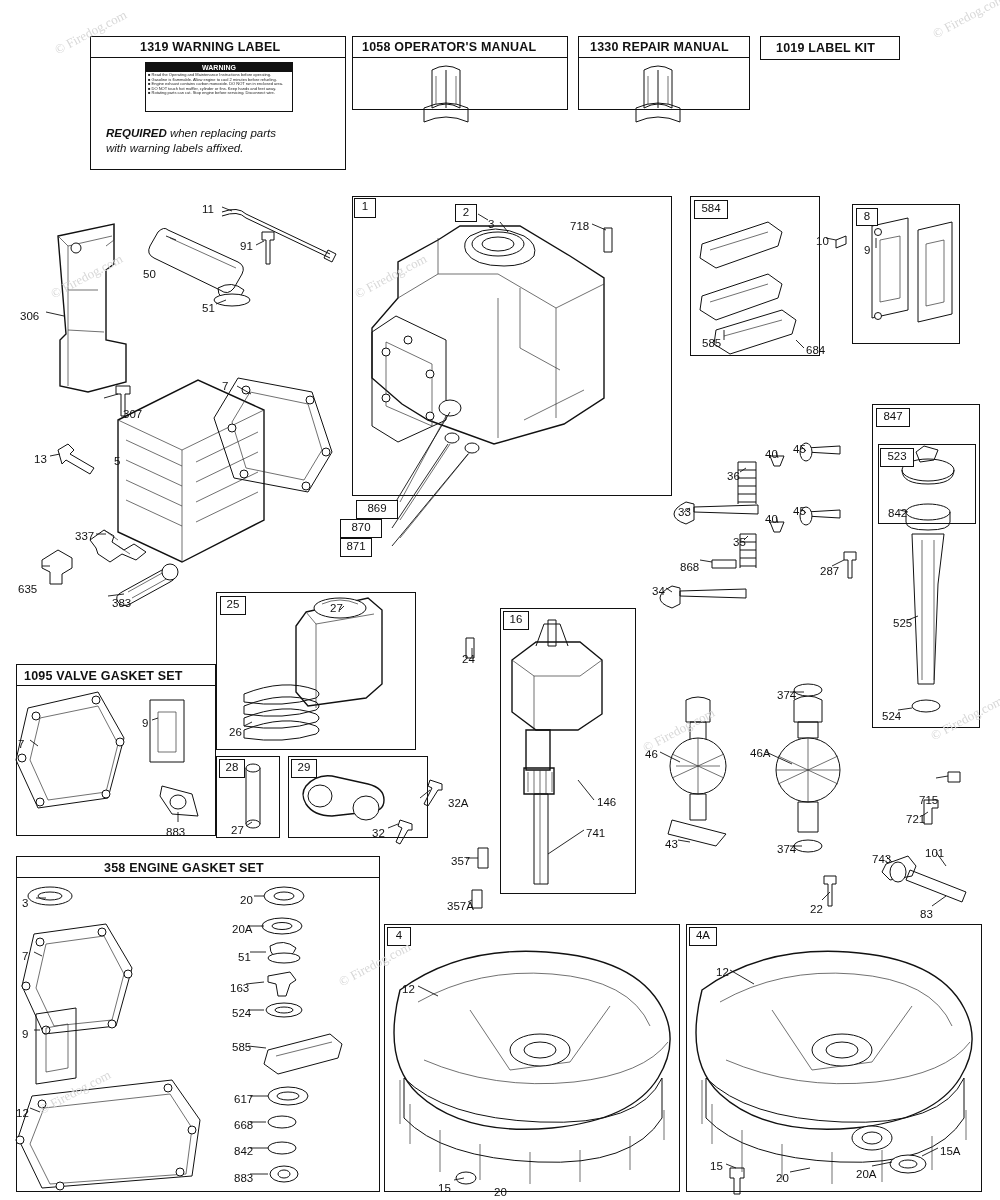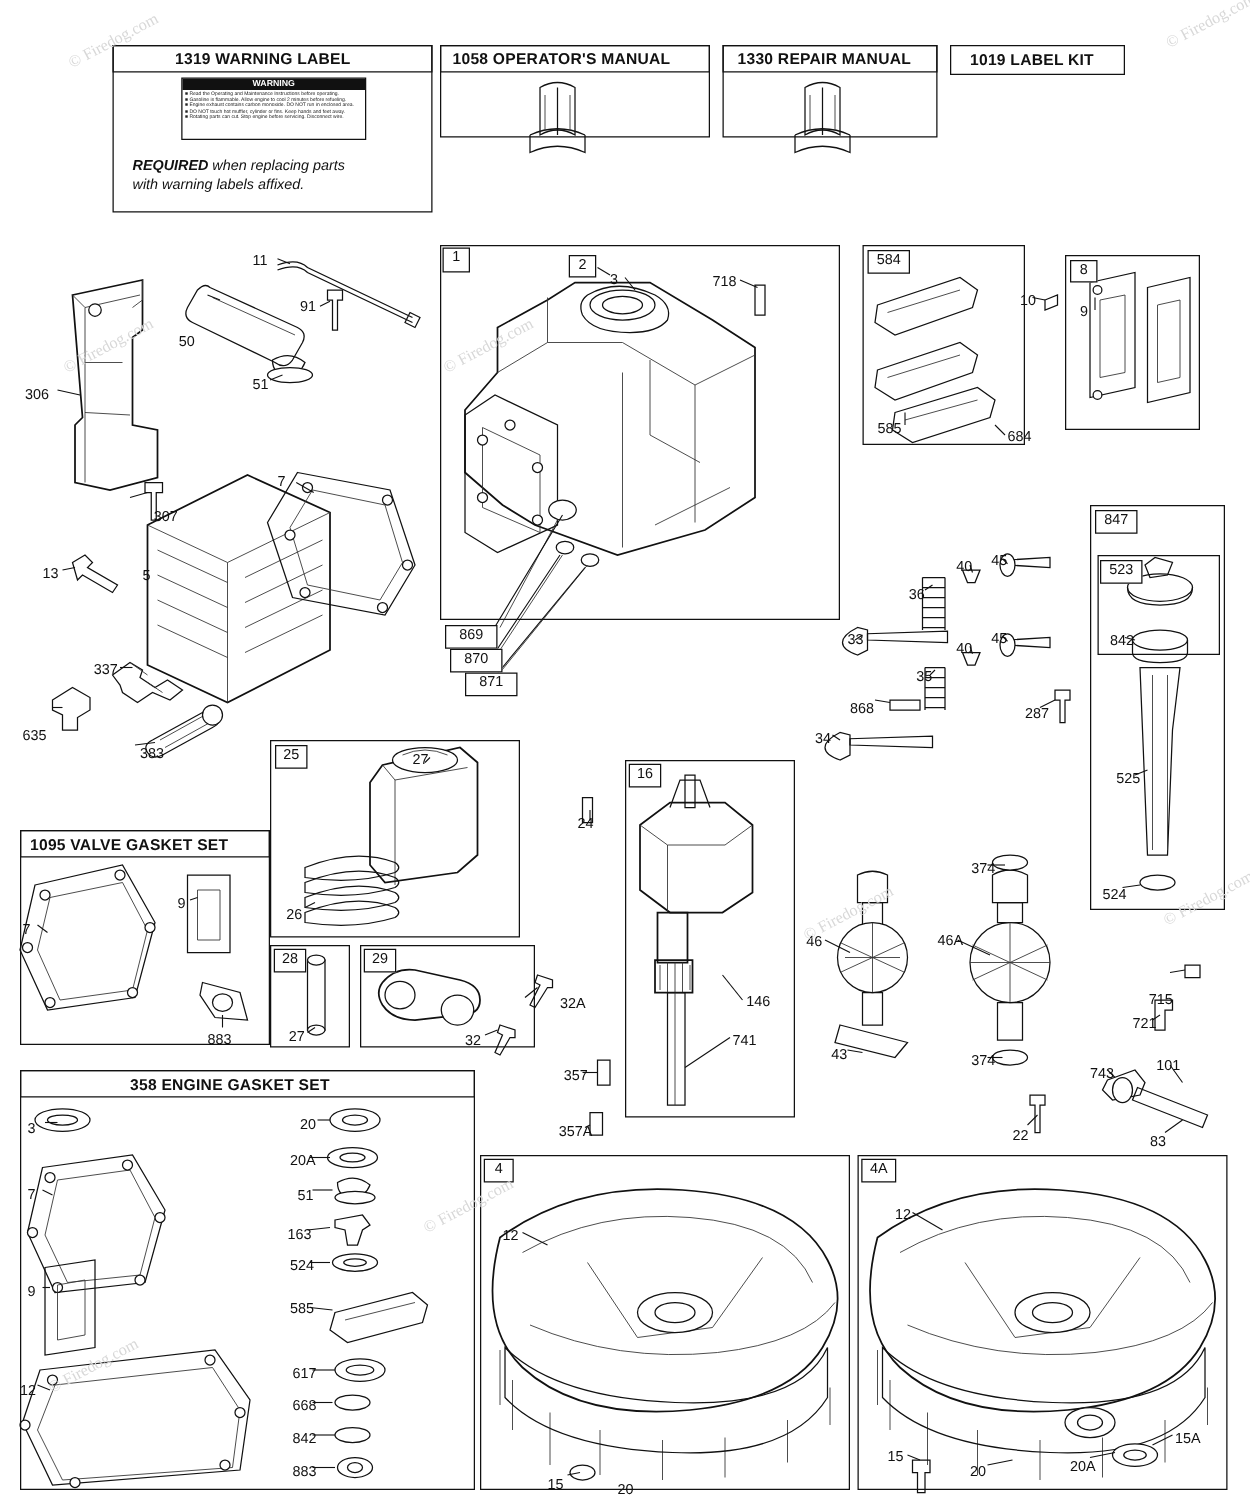--- a/index.html
+++ b/index.html
@@ -499,22 +499,22 @@
   <div class="box" style="left:578px;top:36px;width:172px;height:22px;"></div>
   <div class="box-title" style="left:590px;top:40px;">1330 REPAIR MANUAL</div>
 
   <div class="box" style="left:760px;top:36px;width:140px;height:24px;"></div>
   <div class="box-title" style="left:776px;top:41px;">1019 LABEL KIT</div>
 
   <div class="box" style="left:352px;top:196px;width:320px;height:300px;"></div>
   <div class="tagbox" style="left:354px;top:198px;width:22px;height:20px;">1</div>
   <div class="tagbox" style="left:455px;top:204px;width:22px;height:18px;">2</div>
   <div class="tagbox" style="left:356px;top:500px;width:42px;height:19px;">869</div>
-  <div class="tagbox" style="left:360px;top:519px;width:42px;height:19px;">870</div>
-  <div class="tagbox" style="left:372px;top:538px;width:42px;height:19px;">871</div>
+  <div class="tagbox" style="left:340px;top:519px;width:42px;height:19px;">870</div>
+  <div class="tagbox" style="left:340px;top:538px;width:32px;height:19px;">871</div>
 
   <div class="box" style="left:690px;top:196px;width:130px;height:160px;"></div>
   <div class="tagbox" style="left:694px;top:200px;width:34px;height:19px;">584</div>
 
   <div class="box" style="left:852px;top:204px;width:108px;height:140px;"></div>
   <div class="tagbox" style="left:856px;top:208px;width:22px;height:18px;">8</div>
 
   <div class="box" style="left:872px;top:404px;width:108px;height:324px;"></div>
   <div class="tagbox" style="left:876px;top:408px;width:34px;height:19px;">847</div>
   <div class="box" style="left:878px;top:444px;width:98px;height:80px;"></div>

